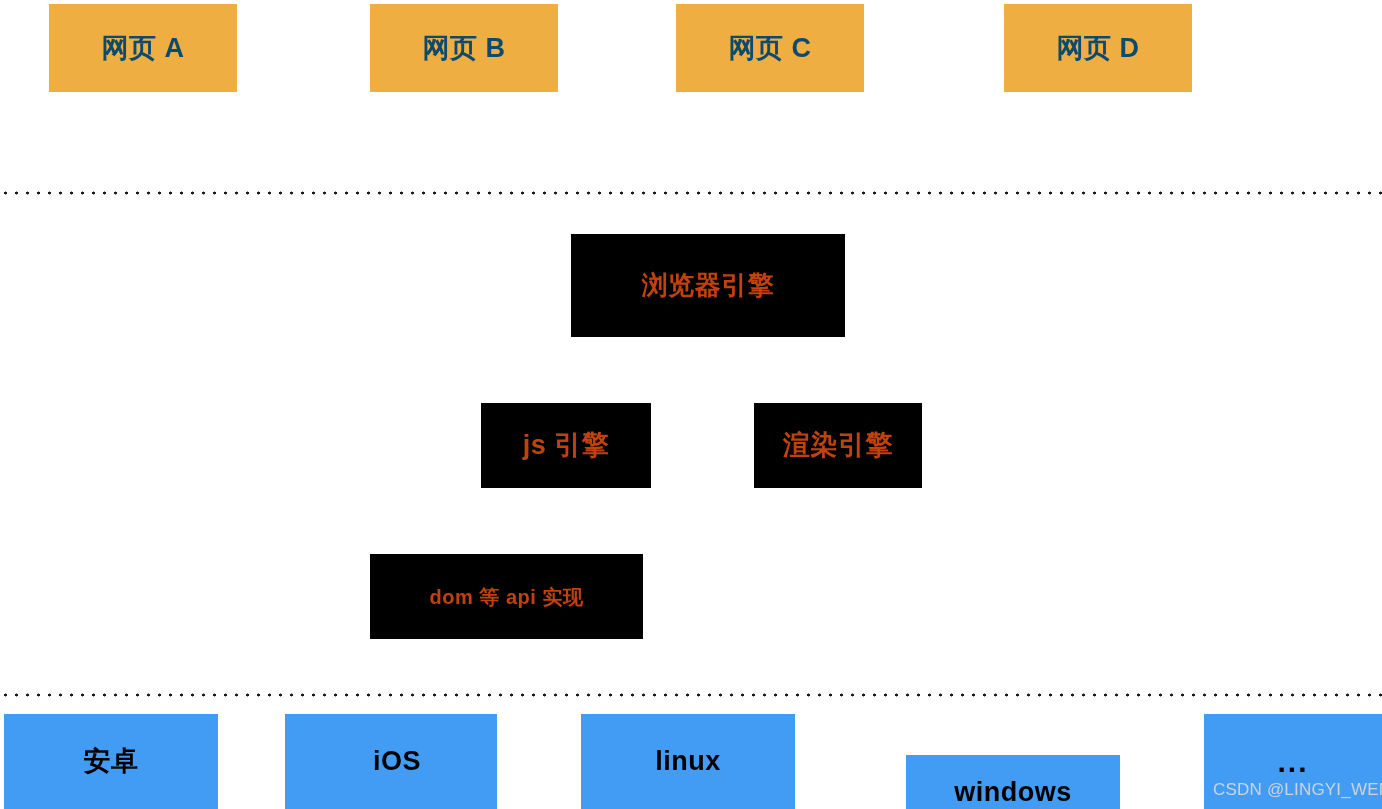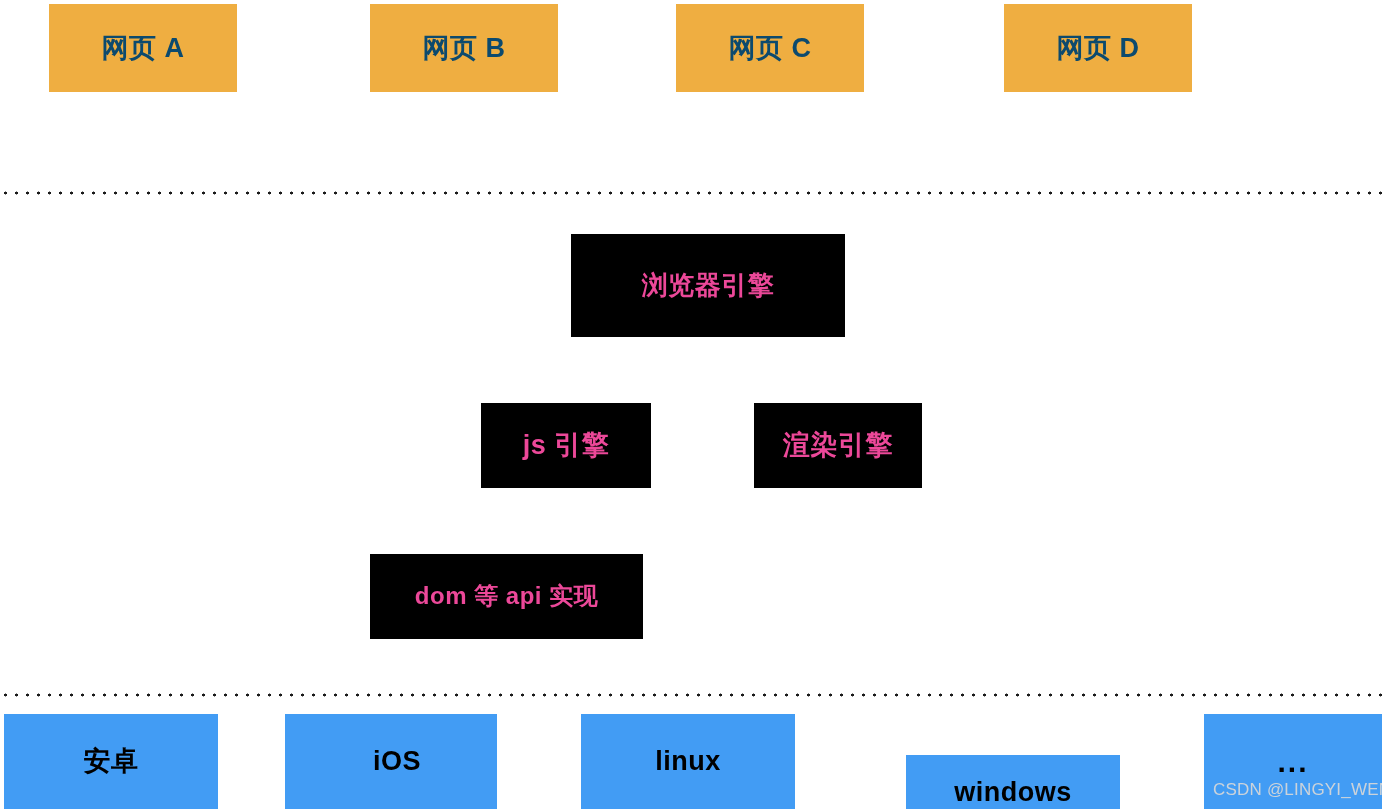--- a/index.html
+++ b/index.html
@@ -38,27 +38,27 @@
     background: #efae41;
     color: #0c4a6e;
     font-size: 27px;
     font-weight: bold;
     letter-spacing: 0.5px;
   }
 
   
   .node.engine {
     background: #000000;
-    color: #ec4899;
+    color: #c2410c;
     font-weight: bold;
     letter-spacing: 0.5px;
   }
   .node.engine.lvl1 { font-size: 26px; }
   .node.engine.lvl2 { font-size: 27px; }
-  .node.engine.lvl3 { font-size: 24px; }
+  .node.engine.lvl3 { font-size: 20px; }
 
   
   .node.os {
     background: #429cf4;
     color: #000000;
     font-size: 27px;
     font-weight: bold;
     letter-spacing: 0.5px;
   }
   .node.os.ellipsis {

